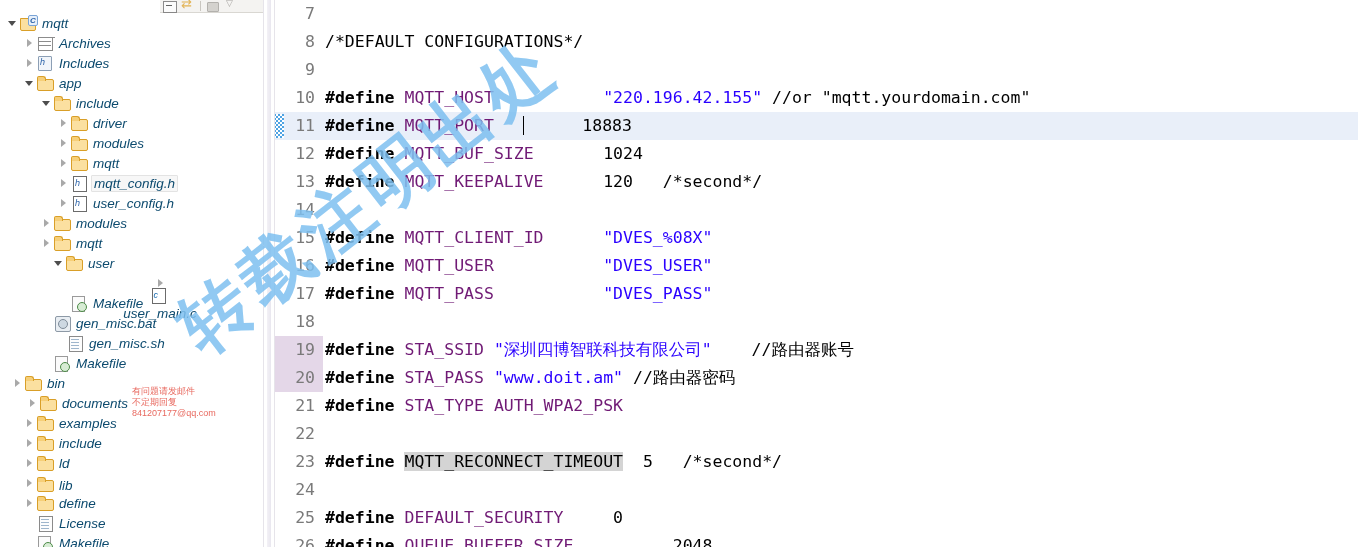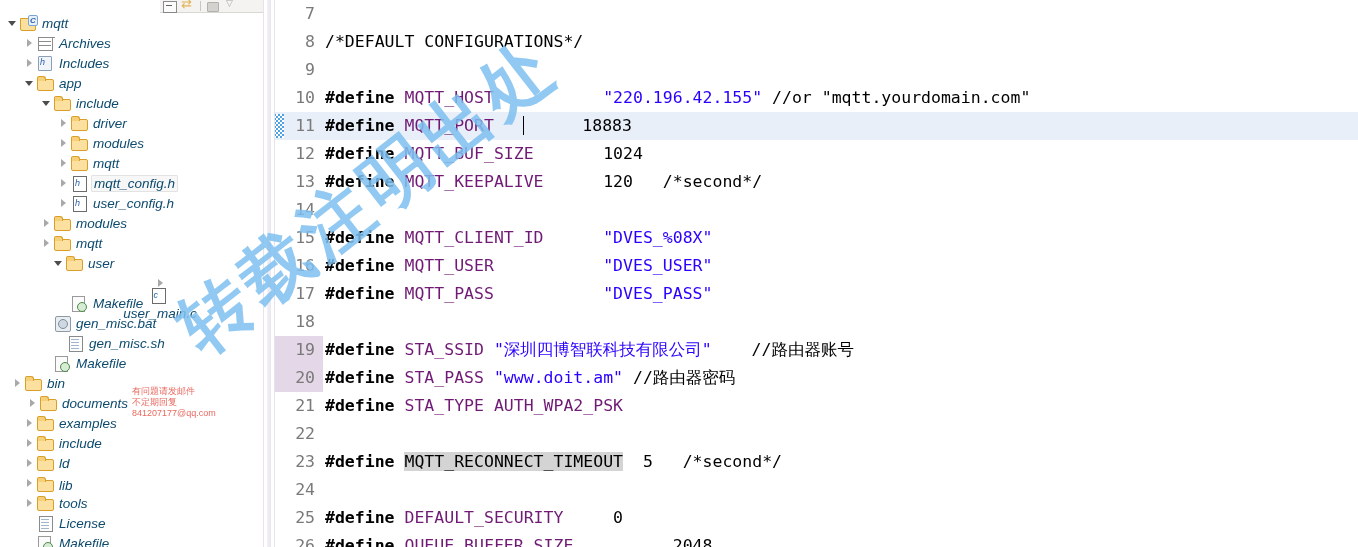--- a/index.html
+++ b/index.html
@@ -419,21 +419,21 @@
           <span class="nlabel">ld</span>
         </div>
         <div class="node" style="padding-left: 23px; align-items: flex-end;">
           <span class="arrow closed"></span>
           <span class="ico ico-folder"></span>
           <span class="nlabel">lib</span>
         </div>
         <div class="node" style="padding-left: 23px;">
           <span class="arrow closed"></span>
           <span class="ico ico-folder"></span>
-          <span class="nlabel">tools</span>
+          <span class="nlabel">define</span>
         </div>
         <div class="node" style="padding-left: 23px;">
           <span class="arrow "></span>
           <span class="ico ico-doc"></span>
           <span class="nlabel">License</span>
         </div>
         <div class="node" style="padding-left: 23px;">
           <span class="arrow "></span>
           <span class="ico ico-make"></span>
           <span class="nlabel">Makefile</span>

